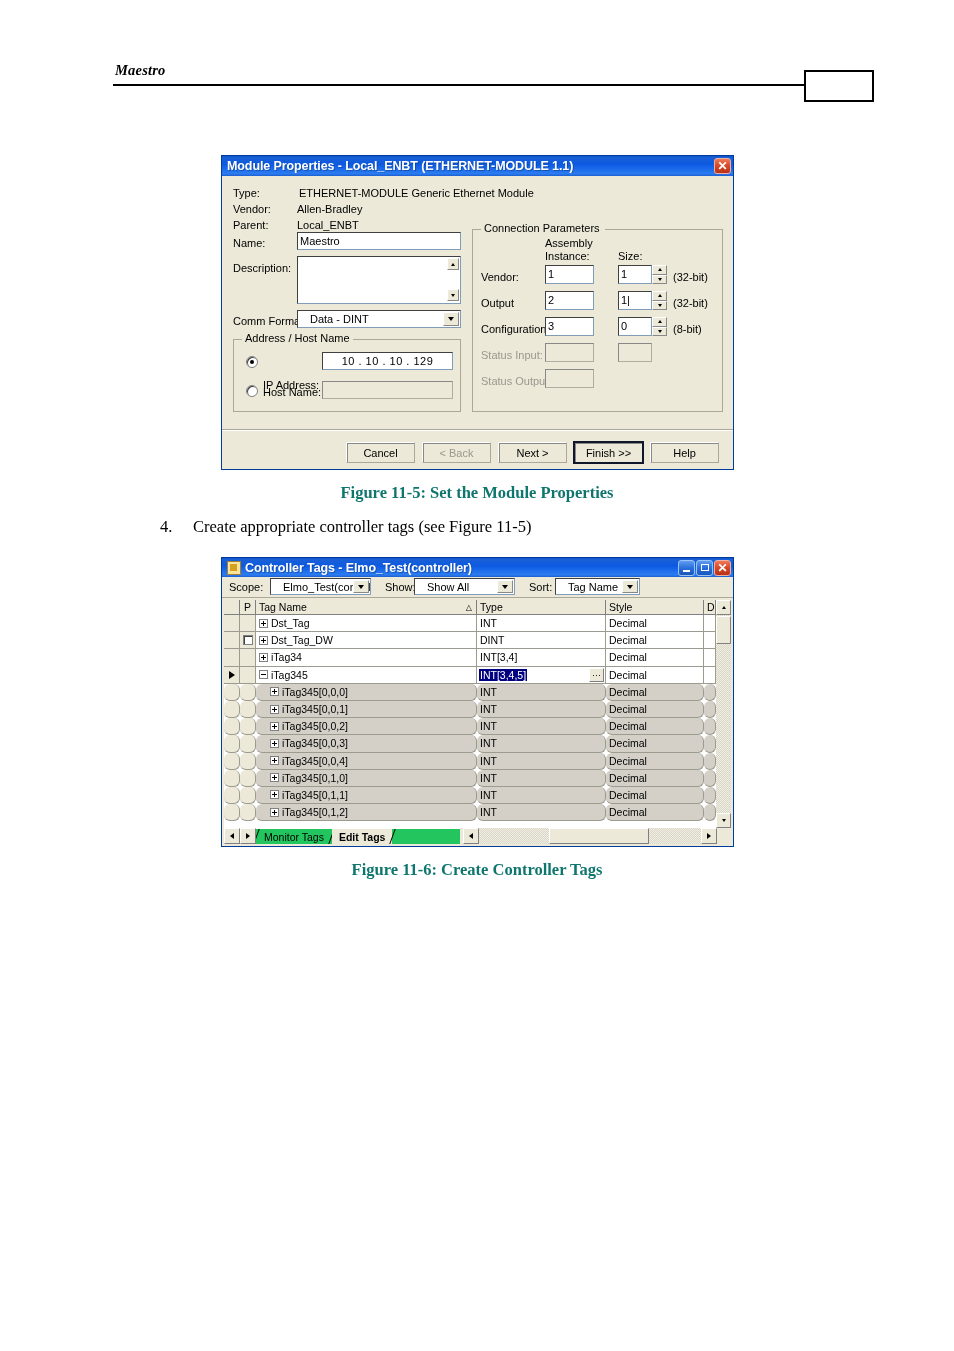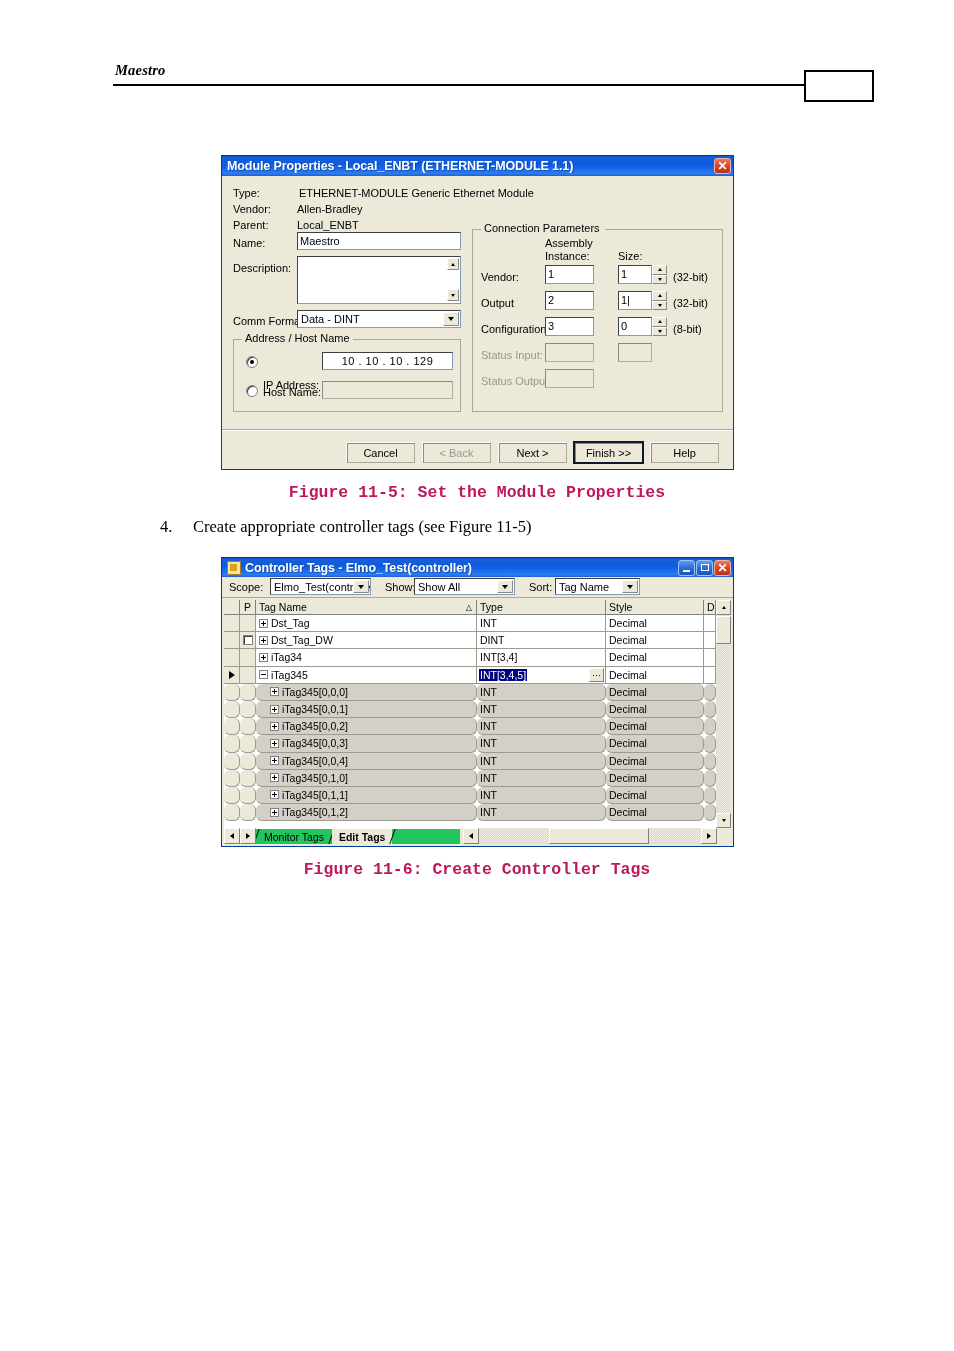--- a/index.html
+++ b/index.html
@@ -167,21 +167,21 @@
     position: absolute;
     background: #fff;
     border: 1px solid #7f9db9;
     border-top-color: #404040;
     border-left-color: #404040;
     box-sizing: border-box;
     display: flex;
     align-items: center;
     font-family: "Liberation Sans", sans-serif;
     font-size: 11px;
-    padding-left: 3px;
+    padding-left: 12px;
     overflow: hidden;
     white-space: nowrap;
   }
   .combo .arrowbtn {
     position: absolute;
     right: 1px; top: 1px; bottom: 1px;
     width: 16px;
     background: #ece9d8;
     border: 1px solid #fff;
     border-right-color: #888;
@@ -493,24 +493,24 @@
     width: 14px; height: 100%;
     background: #ece9d8;
     position: relative;
   }
 
   
   .caption {
     position: absolute;
     width: 954px;
     text-align: center;
-    font-family: Liberation Mono, monospace;
+    font-family: Liberation Serif, serif;
     font-weight: bold;
     font-size: 16.5px;
-    color: #be185d;
+    color: #0f766e;
   }
   .bodytext {
     position: absolute;
     font-family: "Liberation Serif", serif;
     font-size: 16.5px;
     color: #000;
   }
   .listnum {
     position: absolute;
     font-family: "Liberation Serif", serif;

